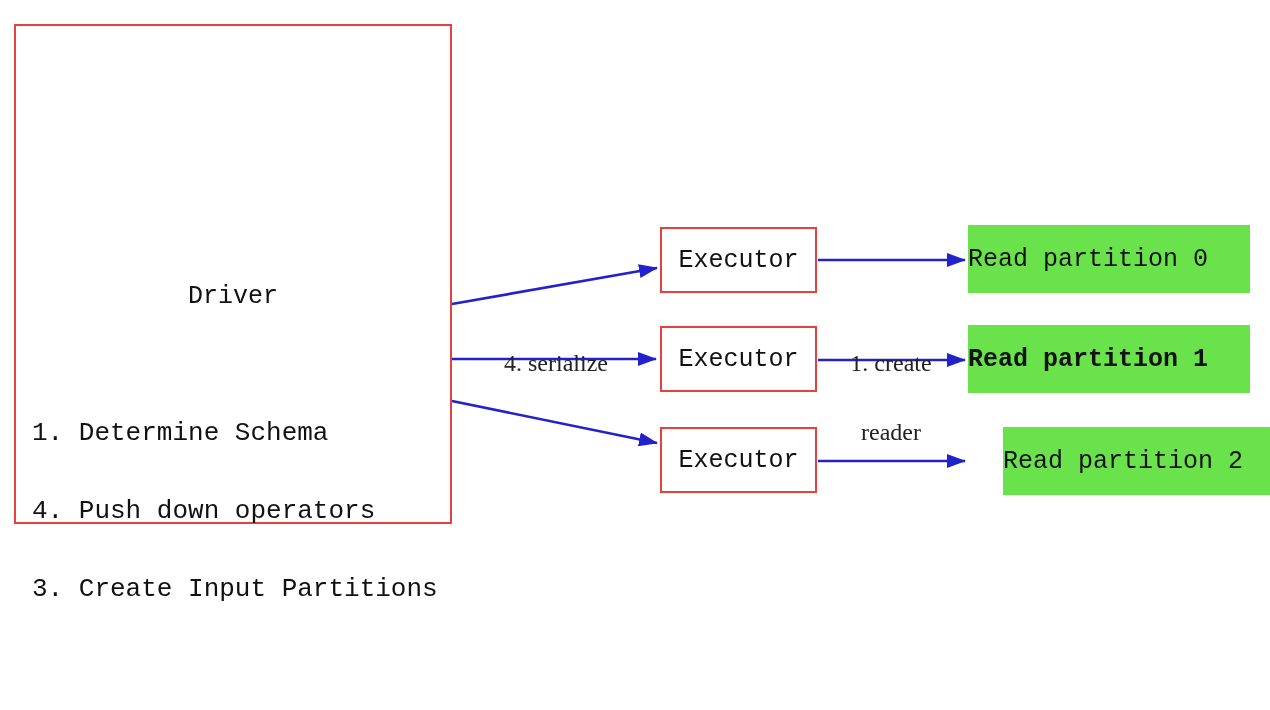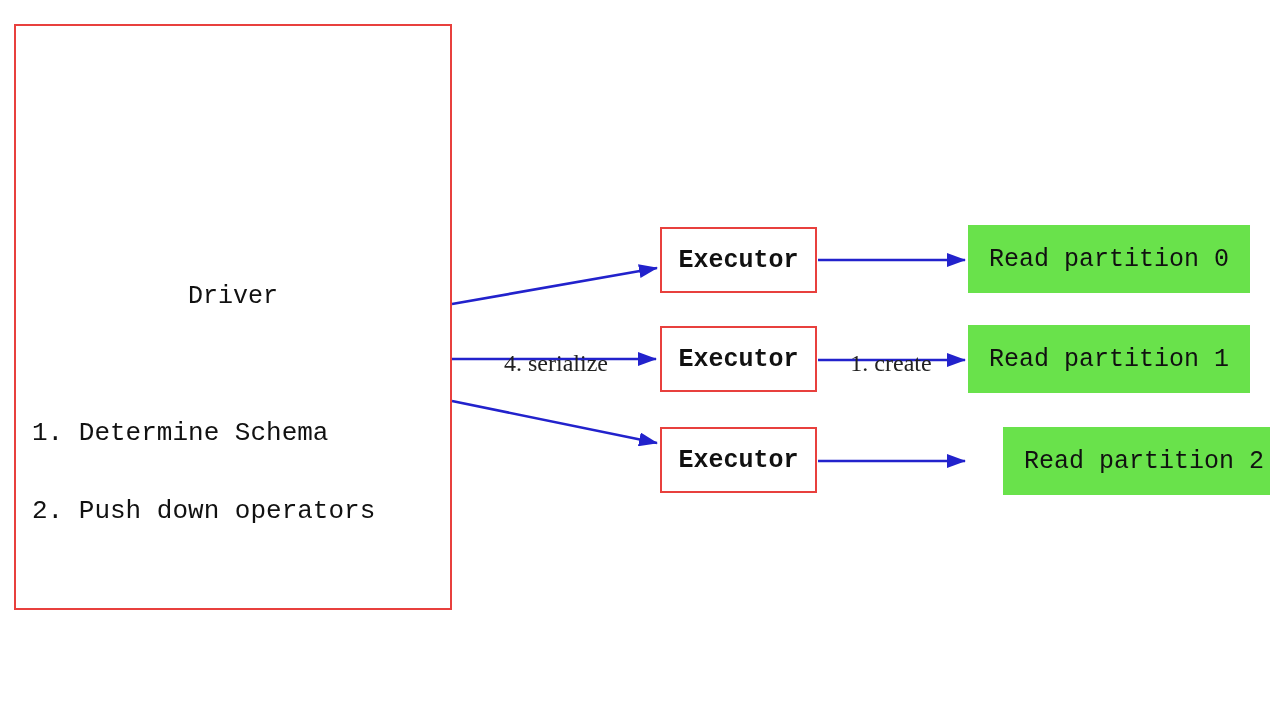--- a/index.html
+++ b/index.html
@@ -29,21 +29,21 @@
   }
   .arrow-layer line {
     stroke: var(--arrow-blue);
     stroke-width: 2.6;
   }
   .arrowhead-shape { fill: var(--arrow-blue); }
 
   .driver-box {
     position: absolute;
     left: 14px; top: 24px;
-    width: 438px; height: 586px;
+    width: 438px; height: 500px;
     border: 2px solid var(--box-border-red);
     background: var(--background);
   }
   .driver-title {
     position: absolute;
     left: 0; top: 256px;
     width: 100%;
     text-align: center;
     font-size: 25px;
     letter-spacing: 0;
@@ -60,39 +60,38 @@
     position: absolute;
     left: 660px;
     width: 157px; height: 66px;
     border: 2px solid var(--box-border-red);
     background: var(--background);
     display: flex;
     align-items: center;
     justify-content: center;
     font-size: 25px;
     white-space: pre;
-    font-weight: bold;
   }
   .executor-0 { top: 227px; }
   .executor-1 { top: 326px; }
   .executor-2 { top: 427px; }
 
   .partition-box {
     position: absolute;
     left: 968px;
     width: 282px; height: 68px;
     background: var(--partition-green);
     display: flex;
     align-items: center;
-    justify-content: center;
+    justify-content: flex-start;
     font-size: 25px;
     white-space: pre;
   }
   .partition-0 { top: 225px; }
-  .partition-1 { top: 325px; }
+  .partition-1 { top: 325px; font-weight: bold; }
   .partition-2 { top: 427px; margin-left: 35px; }
 
   .edge-label {
     position: absolute;
     width: 220px;
     top: 306px;
     text-align: center;
     font-family: Liberation Serif, serif;
     font-size: 24px;
     line-height: 23px;
@@ -118,21 +117,22 @@
     <line x1="452" y1="401" x2="657" y2="443" marker-end="url(#arrowhead)"></line>
     <line x1="818" y1="260" x2="965" y2="260" marker-end="url(#arrowhead)"></line>
     <line x1="818" y1="360" x2="965" y2="360" marker-end="url(#arrowhead)"></line>
     <line x1="818" y1="461" x2="965" y2="461" marker-end="url(#arrowhead)"></line>
   </svg>
 
   <div class="driver-box">
     <div class="driver-title">Driver</div>
     <div class="driver-steps">
       <div>1. Determine Schema</div>
-      <div>2. Push down operators</div>
+      <div>4. Push down operators</div>
+      <div>3. Create Input Partitions</div>
     </div>
   </div>
 
   <div class="executor-box executor-0">
     <span>Executor</span>
   </div>
   <div class="executor-box executor-1">
     <span>Executor</span>
   </div>
   <div class="executor-box executor-2">
@@ -148,15 +148,16 @@
   <div class="partition-box partition-2">
     <span>Read partition 2</span>
   </div>
 
   <div class="edge-label edge-label-serialize">
     <div>4. serialize</div>
   </div>
 
   <div class="edge-label edge-label-reader">
     <div>1. create</div>
+    <div>reader</div>
   </div>
 
 </div>
 
 </body></html>

